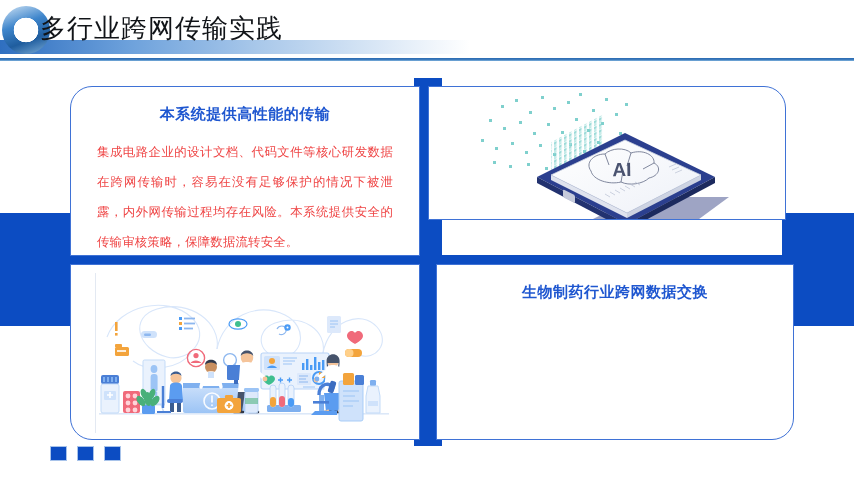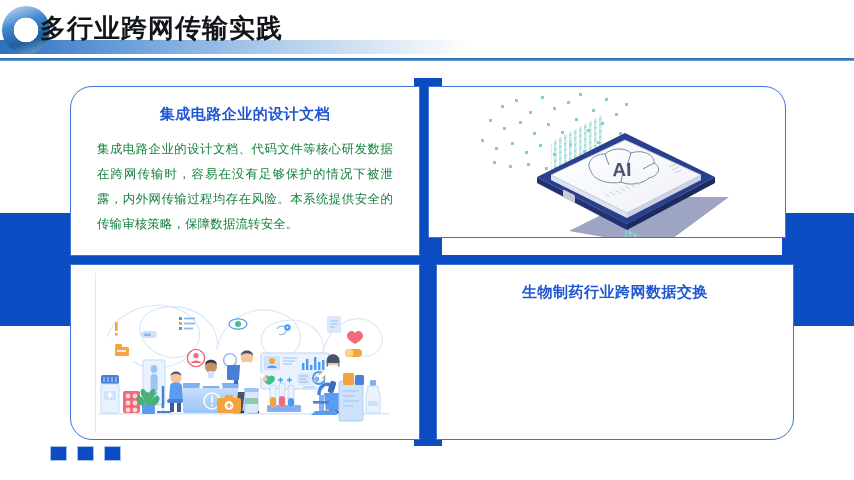--- a/index.html
+++ b/index.html
@@ -27,47 +27,47 @@
       radial-gradient(circle at 50% 50%, #ffffff 0 36%, rgba(255,255,255,0) 37%),
       linear-gradient(160deg,#cfe3f5 0%,#3f86cc 38%,#1f5d9e 68%,#7fb0da 100%);
     box-shadow:0 0 0 0 rgba(0,0,0,0);
   }
   .logo-ring::after{
     content:"";position:absolute;left:50%;top:50%;transform:translate(-50%,-50%);
     width:19px;height:19px;border-radius:50%;background:#ffffff;
   }
   .hdr-title{
     position:absolute;left:40px;top:8px;
-    font-size:26px;font-weight:bold;color:#111418;letter-spacing:1px;
+    font-size:26px;font-weight:normal;color:#111418;letter-spacing:1px;
     line-height:40px;white-space:nowrap;
   }
 
   
   .blue-left{position:absolute;left:0;top:213px;width:74px;height:113px;background:#0c4cc2;}
   .blue-right{position:absolute;left:782px;top:213px;width:72px;height:113px;background:#0c4cc2;}
   .blue-hbar{position:absolute;left:0;top:255px;width:854px;height:28px;background:#0c4cc2;}
   .blue-vbar{position:absolute;left:414px;top:78px;width:28px;height:368px;background:#0c4cc2;}
 
   
   .grid{position:absolute;left:70px;top:86px;width:716px;height:354px;}
   .card{
     position:absolute;background:#ffffff;border:1.4px solid #3f72d6;
     box-sizing:border-box;overflow:hidden;
   }
   .card-tl{left:0;top:0;width:350px;height:170px;border-radius:22px 0 0 0;}
-  .card-tr{left:358px;top:0;width:358px;height:152px;border-radius:0 22px 0 0;}
+  .card-tr{left:358px;top:0;width:358px;height:134px;border-radius:0 22px 0 0;}
   .card-bl{left:0;top:178px;width:350px;height:176px;border-radius:0 0 0 22px;}
   .card-br{left:358px;top:178px;width:358px;height:176px;border-radius:0 0 22px 0;margin-left:8px;}
 
   .card-title{
     text-align:center;font-size:15px;font-weight:bold;color:#1f57d0;
     margin:18px 0 0 0;letter-spacing:.5px;
   }
   .card-body{
-    margin:13px 26px 0 26px;font-size:12.4px;line-height:25px;color:#15803d;
+    margin:13px 26px 0 26px;font-size:12.4px;line-height:30px;color:#ef4444;
     text-align:justify;letter-spacing:.2px;
   }
   .chip-wrap{position:absolute;left:0;top:0;width:358px;height:170px;}
 
   
   .lab-wrap{position:absolute;left:0;top:0;width:350px;height:176px;}
   .lab-edge{position:absolute;left:24px;top:8px;width:1px;height:160px;background:#e3e9f2;}
 
   
   .dots{position:absolute;left:50px;top:446px;width:110px;height:16px;}
@@ -92,21 +92,21 @@
   </div>
 
   <div class="blue-left"></div>
   <div class="blue-right"></div>
   <div class="blue-hbar"></div>
   <div class="blue-vbar"></div>
 
   <div class="grid">
 
     <div class="card card-tl">
-      <div class="card-title">集成电路企业的设计文档</div>
+      <div class="card-title">本系统提供高性能的传输</div>
       <div class="card-body">集成电路企业的设计文档、代码文件等核心研发数据在跨网传输时，容易在没有足够保护的情况下被泄露，内外网传输过程均存在风险。本系统提供安全的传输审核策略，保障数据流转安全。</div>
     </div>
 
     <div class="card card-tr">
       <div class="chip-wrap">
         <svg viewBox="0 0 358 170" width="358" height="170" xmlns="http://www.w3.org/2000/svg">
           <defs>
             <linearGradient id="chipTop" x1="0" y1="0" x2="1" y2="1">
               <stop offset="0%" stop-color="#ffffff"></stop>
               <stop offset="100%" stop-color="#eef1f8"></stop>

